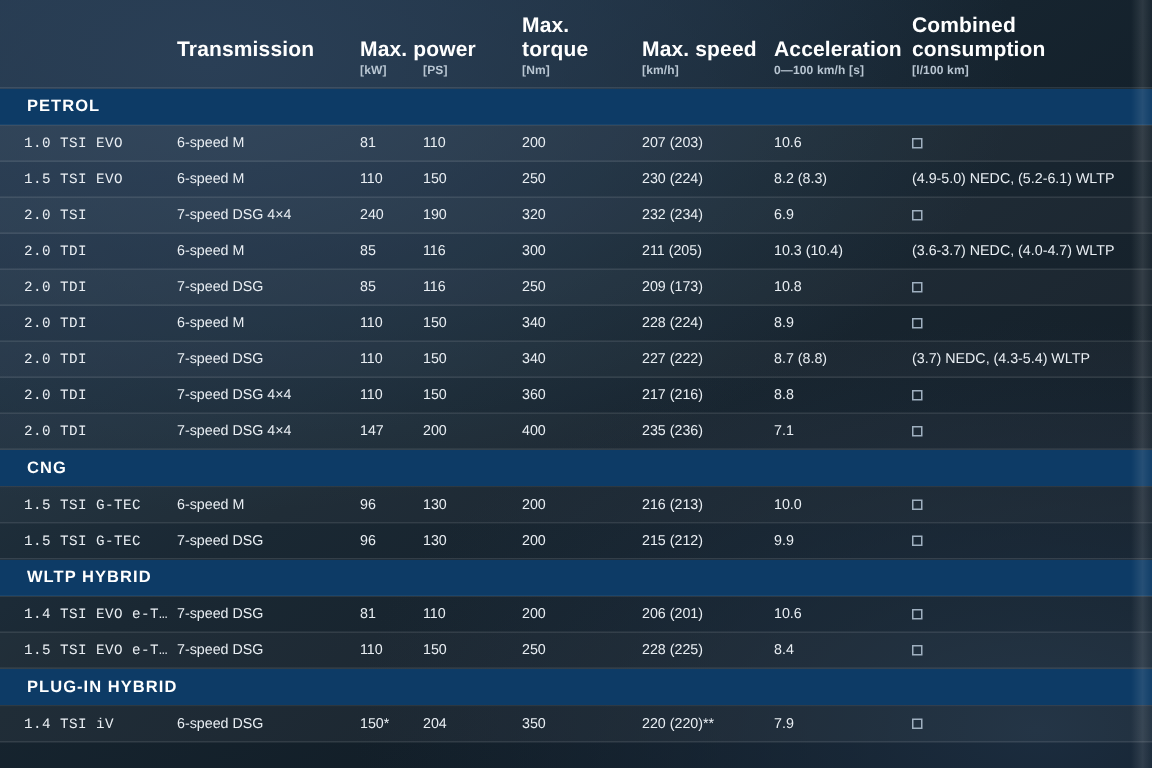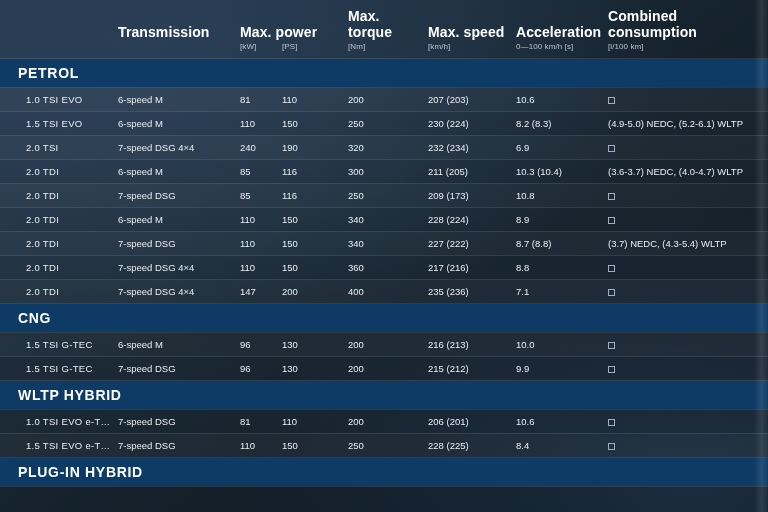--- a/index.html
+++ b/index.html
@@ -51,50 +51,51 @@
     text-align: left;
     font-weight: bold;
     font-size: 14px;
     color: #ffffff;
     padding: 8px 6px 2px 0;
     vertical-align: bottom;
     letter-spacing: 0.1px;
   }
   thead th.first { padding-left: 18px; }
   thead tr.units th {
-    font-weight: normal;
+    font-weight: bold;
     font-size: 8px;
     color: #b9c6d2;
     padding: 0 6px 7px 0;
     vertical-align: top;
   }
   thead tr.units th.first { padding-left: 18px; }
 
   tr.group td {
     background: #0d3b66;
     color: #ffffff;
     font-weight: bold;
-    font-size: 14px;
+    font-size: 11px;
     letter-spacing: 0.7px;
     padding: 6px 16px 6px 18px;
     border-top: 1px solid rgba(255,255,255,0.10);
     border-bottom: 1px solid rgba(255,255,255,0.10);
   }
 
   tbody td {
     padding: 6px 6px 6px 0;
     border-bottom: 1px solid rgba(255,255,255,0.13);
     font-size: 9.5px;
     color: #e9eef3;
     white-space: nowrap;
     overflow: hidden;
     text-overflow: ellipsis;
   }
   tbody td.first {
-    padding-left: 26px;
+    padding-left: 16px;
+    font-family: Liberation Mono, monospace;
   }
   tbody tr.data td {
     background: rgba(255,255,255,0.02);
   }
   tbody tr.data:nth-child(even) td {
     background: rgba(255,255,255,0.045);
   }
   .model {
     letter-spacing: 0.3px;
   }
@@ -257,21 +258,21 @@
           <td>130</td>
           <td>200</td>
           <td>215 (212)</td>
           <td>9.9</td>
           <td><span class="sq"></span></td>
         </tr>
         <tr class="group">
           <td colspan="8">WLTP HYBRID</td>
         </tr>
         <tr class="data">
-          <td class="first model">1.0 TSI  EVO e-TEC</td>
+          <td class="first model">1.4 TSI  EVO e-TEC</td>
           <td>7-speed DSG</td>
           <td>81</td>
           <td>110</td>
           <td>200</td>
           <td>206 (201)</td>
           <td>10.6</td>
           <td><span class="sq"></span></td>
         </tr>
         <tr class="data">
           <td class="first model">1.5 TSI  EVO e-TEC</td>
@@ -279,15 +280,25 @@
           <td>110</td>
           <td>150</td>
           <td>250</td>
           <td>228 (225)</td>
           <td>8.4</td>
           <td><span class="sq"></span></td>
         </tr>
         <tr class="group">
           <td colspan="8">PLUG-IN HYBRID</td>
         </tr>
+        <tr class="data">
+          <td class="first model">1.4 TSI iV</td>
+          <td>6-speed DSG</td>
+          <td>150*</td>
+          <td>204</td>
+          <td>350</td>
+          <td>220 (220)**</td>
+          <td>7.9</td>
+          <td><span class="sq"></span></td>
+        </tr>
       </tbody>
   </table>
 </div>
 
 </body></html>

